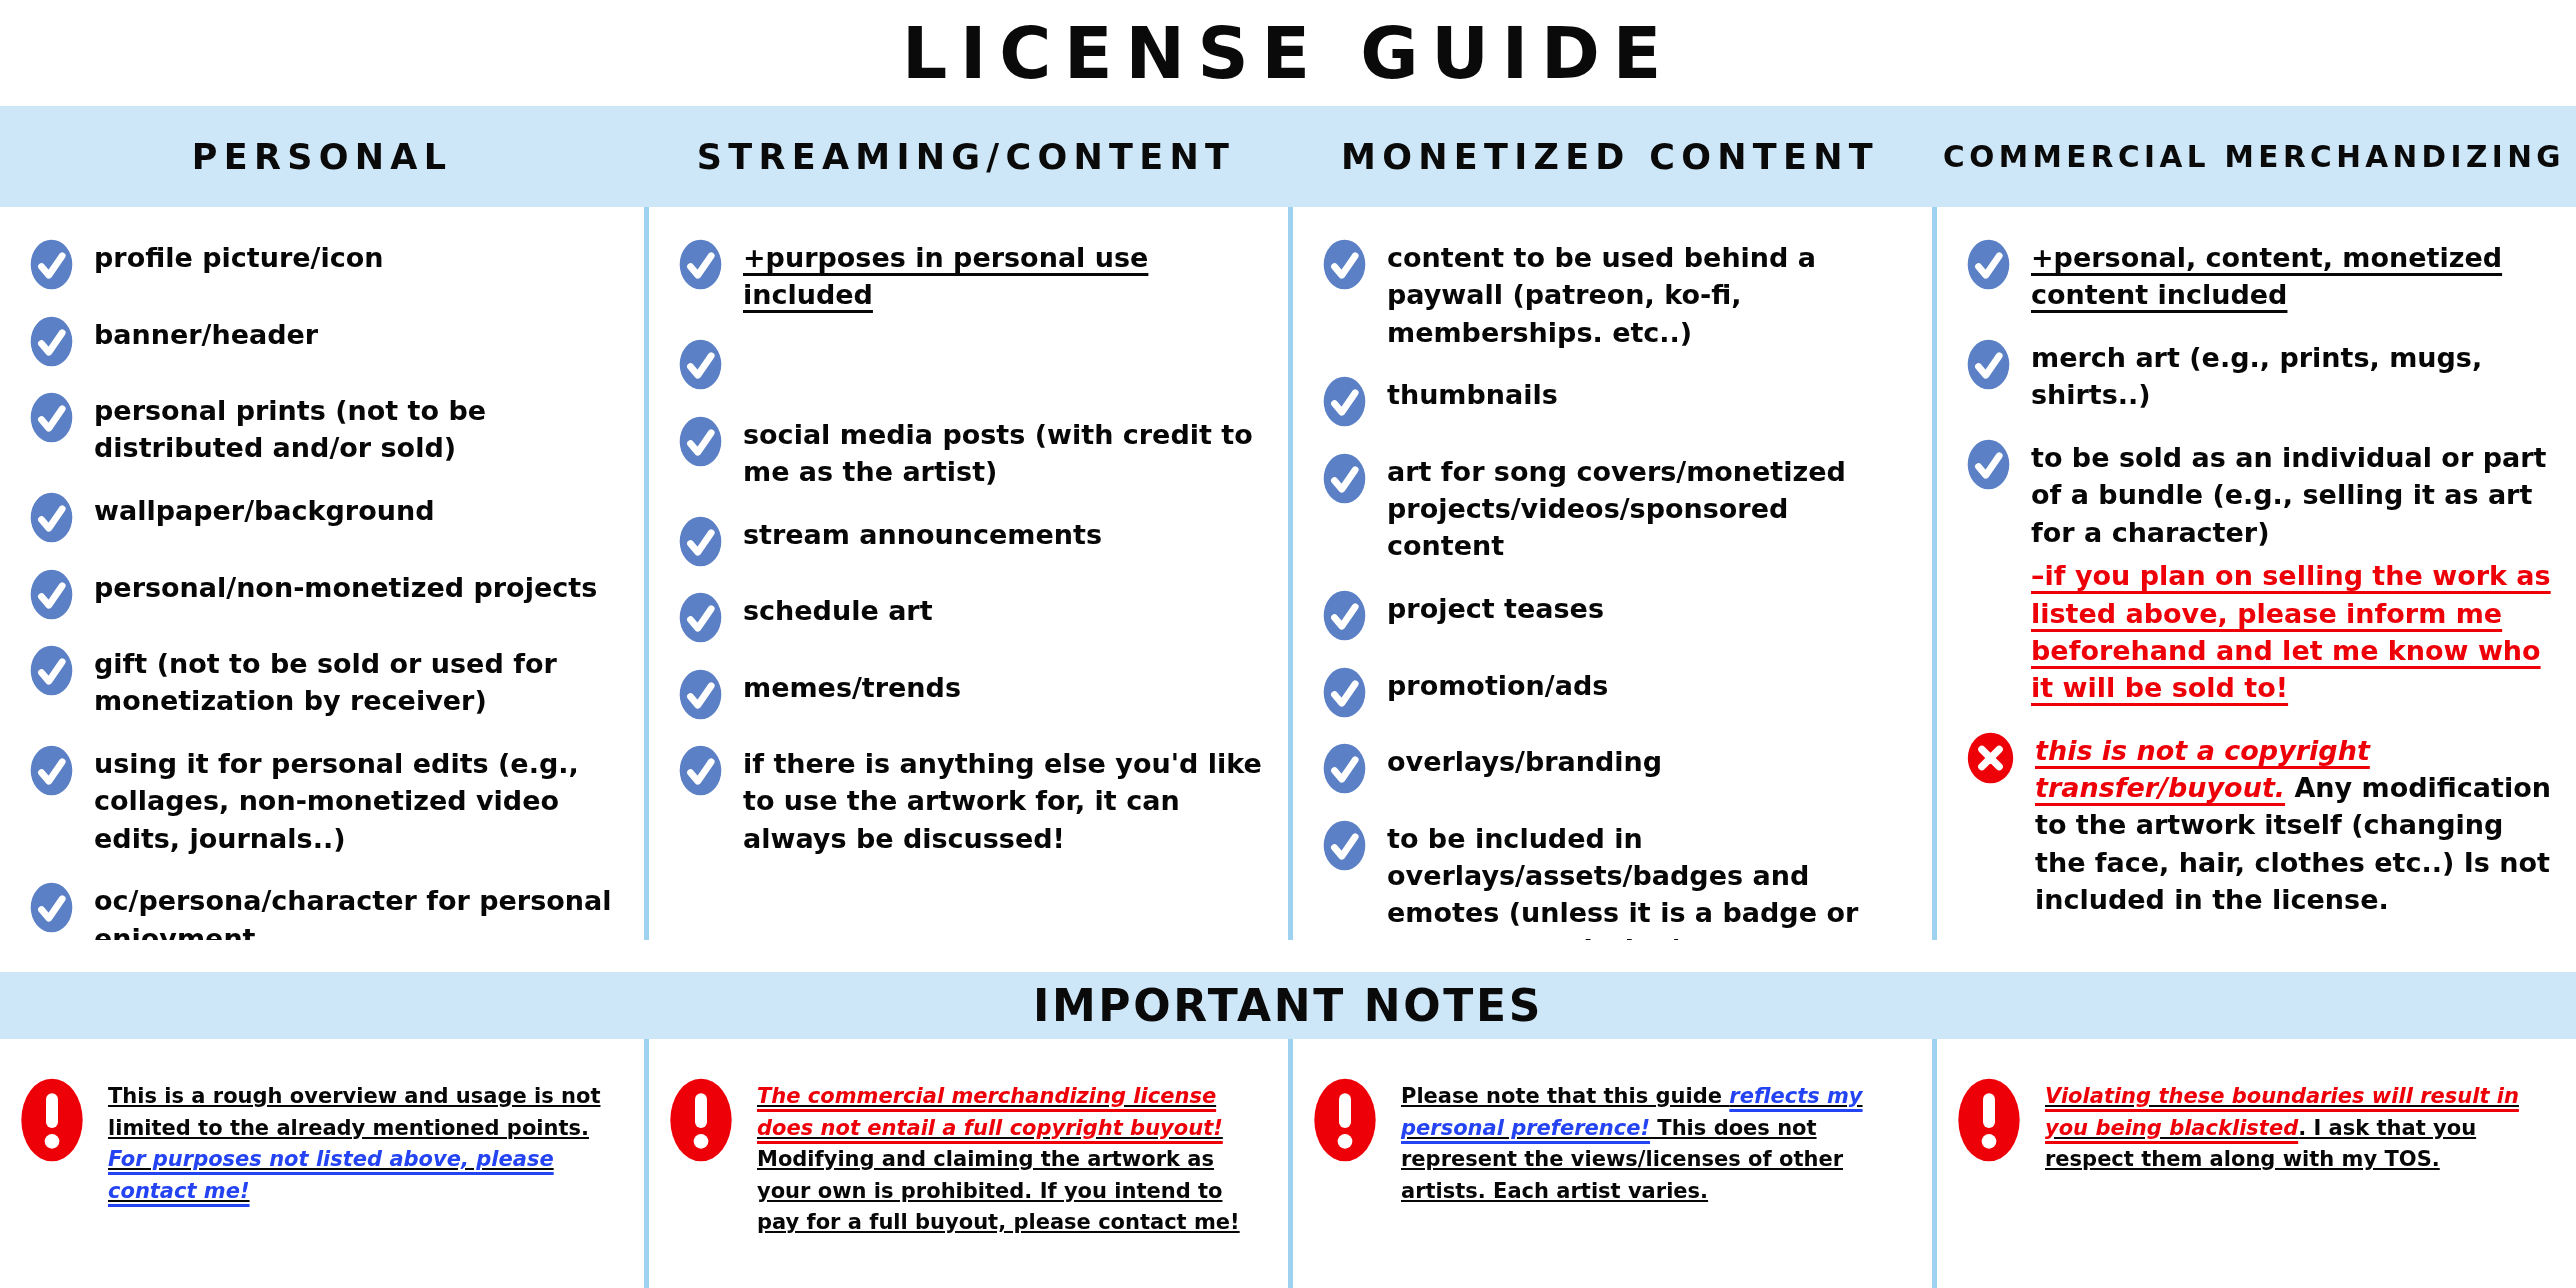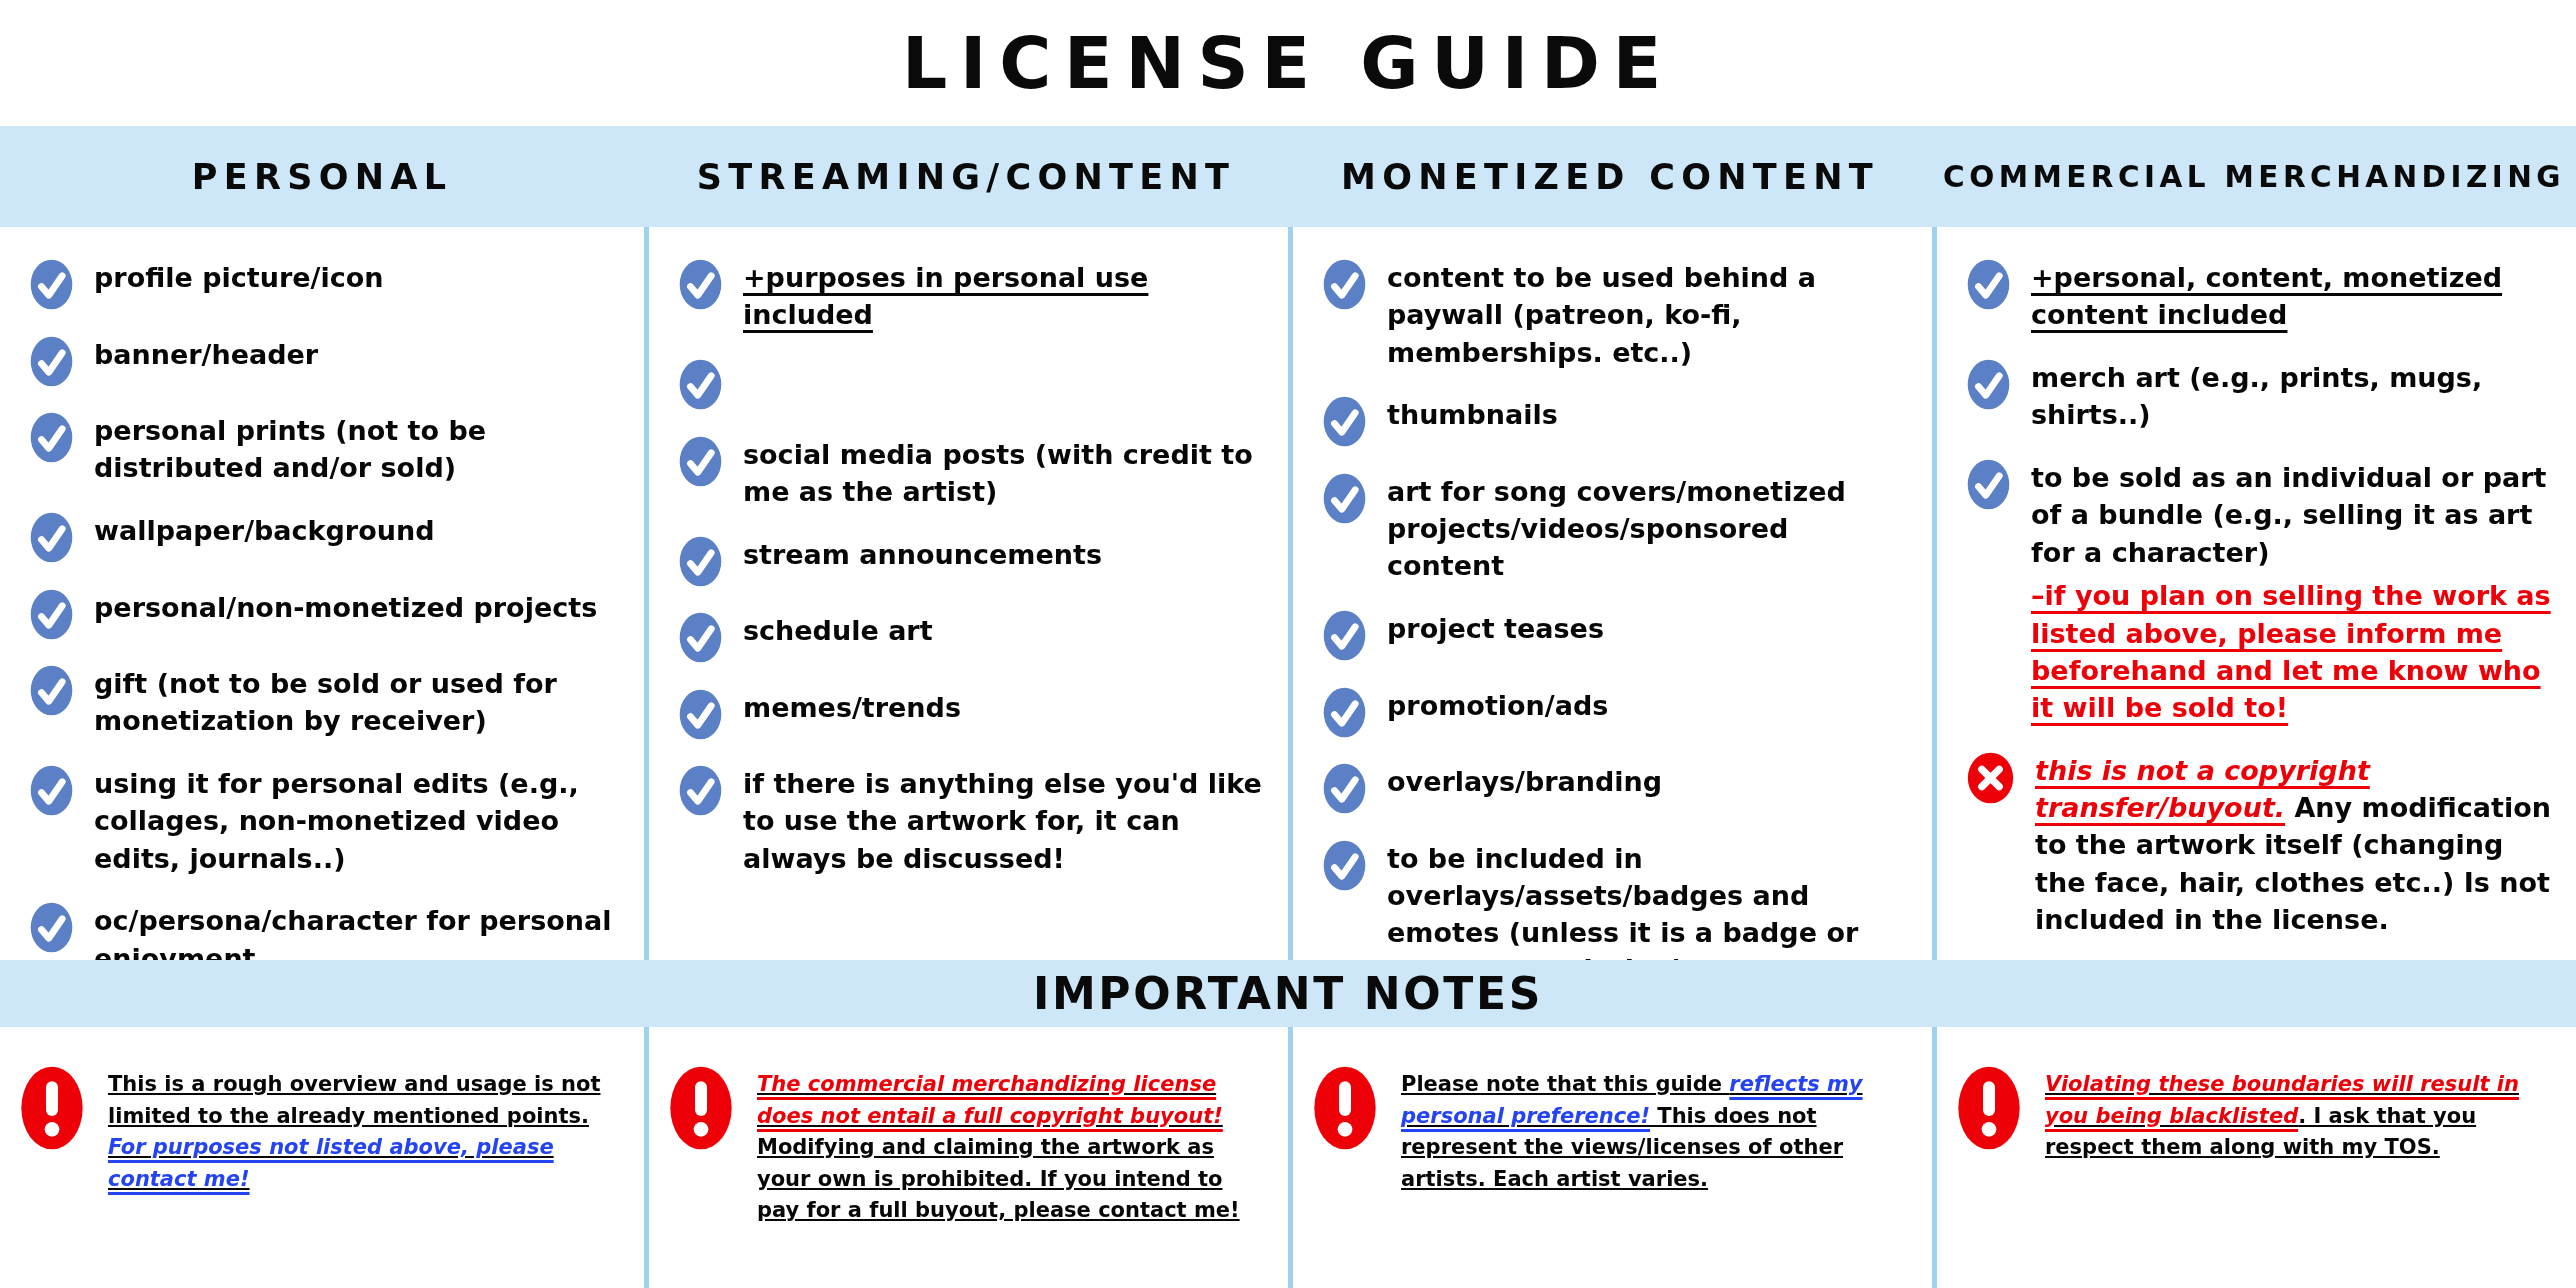--- a/index.html
+++ b/index.html
@@ -10,42 +10,42 @@
     --link-blue:#2443f2;
     --ink:#070707;
   }
   *{box-sizing:border-box;}
   html,body{margin:0;padding:0;background:#fff;}
   .page{
     width:2576px;height:1288px;overflow:hidden;background:#fff;
     font-family:"DejaVu Sans",sans-serif;color:var(--ink);position:relative;
   }
   
-  .title-row{height:126px;display:flex;align-items:center;justify-content:center;}
+  .title-row{height:106px;display:flex;align-items:center;justify-content:center;}
   .title{font-size:71px;font-weight:800;letter-spacing:.18em;color:#0a0a0a;white-space:nowrap;}
   
   .band{height:101px;background:var(--band);display:grid;grid-template-columns:repeat(4,1fr);}
   .band .hd{display:flex;align-items:center;justify-content:center;font-weight:800;
     font-size:35px;letter-spacing:.18em;white-space:nowrap;color:#0a0a0a;}
   .band .hd.small{font-size:29.5px;letter-spacing:.15em;}
   
   .main{height:733px;display:grid;grid-template-columns:repeat(4,1fr);}
   .col{padding:32px 19px 0 29.5px;overflow:hidden;}
   .col + .col{border-left:5.4px solid var(--divider);}
   .item{display:flex;align-items:flex-start;gap:21.5px;margin-bottom:25.5px;}
   .icon{flex:none;line-height:0;}
   .itxt{font-size:27px;font-weight:700;line-height:1.38;letter-spacing:0;}
   .seg{color:var(--ink);}
   .seg.u{text-decoration:underline;text-decoration-thickness:3.4px;text-underline-offset:6px;}
   .seg.red{color:var(--alert-red);}
   .seg.blue{color:var(--link-blue);}
   .seg.it{font-style:italic;}
   .blk{display:block;margin-top:6.7px;}
   
-  .notes-band{height:67px;background:var(--band);display:flex;align-items:center;justify-content:center;}
+  .notes-band{height:67px;background:var(--band);display:flex;align-items:center;justify-content:center;margin-top:32px;}
   .notes-title{font-size:44px;font-weight:800;letter-spacing:.06em;color:#0a0a0a;}
   
   .notes{height:282px;display:grid;grid-template-columns:repeat(4,1fr);}
   .note{padding:38px 20px 0 20px;display:flex;align-items:flex-start;gap:24px;overflow:hidden;}
   .note + .note{border-left:5.4px solid var(--divider);}
   .ntxt{font-size:21px;font-weight:700;line-height:1.5;margin-top:4px;text-decoration:underline;}
 </style>
 </head>
 <body>
 

